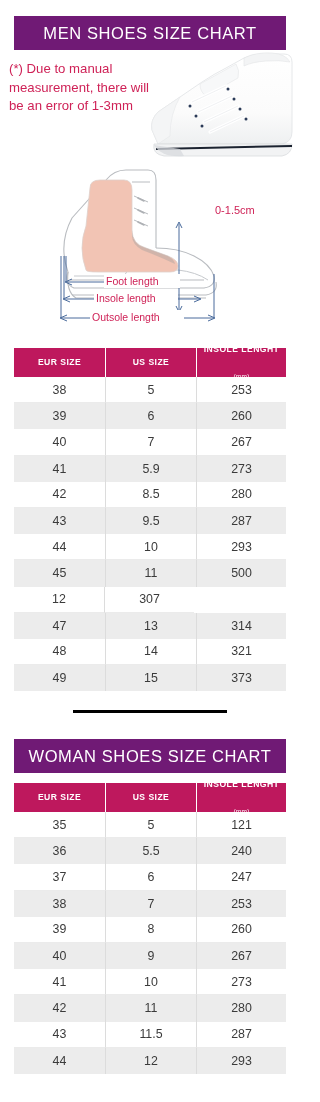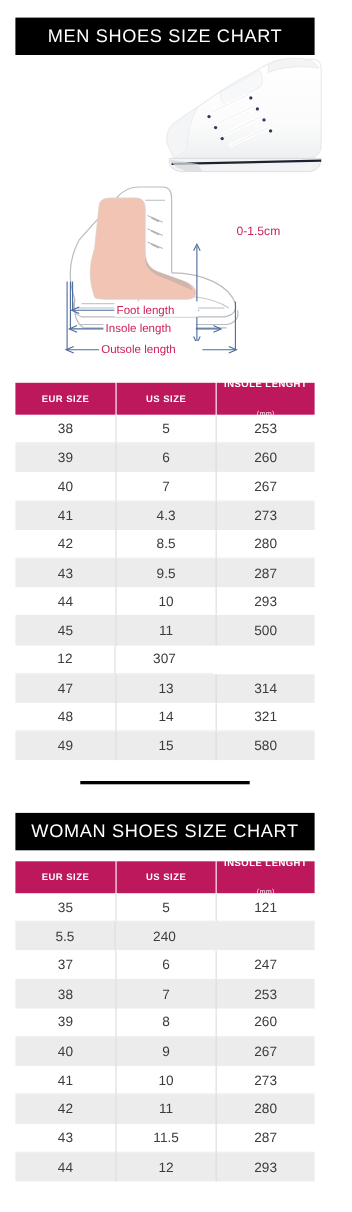--- a/index.html
+++ b/index.html
@@ -6,21 +6,21 @@
   body{
     width:300px;height:1102px;background:#ffffff;
     font-family:"Liberation Sans",sans-serif;
     -webkit-font-smoothing:antialiased;overflow:hidden;
   }
   .page{position:relative;width:300px;height:1102px;}
 
   
   .banner{
     position:absolute;left:14px;width:272px;height:34px;
-    background:#000000;display:flex;align-items:center;justify-content:center;
+    background:#701a75;display:flex;align-items:center;justify-content:center;
   }
   .banner span{
     color:#ffffff;font-size:16.5px;letter-spacing:.6px;font-weight:400;
     white-space:nowrap;
   }
   #men-banner{top:16px;}
   #woman-banner{top:739px;}
 
   
   .disclaimer{
@@ -71,20 +71,21 @@
 </style>
 </head>
 <body>
 
 <div class="page">
 
   <div class="banner" id="men-banner">
     <span>MEN SHOES SIZE CHART</span>
   </div>
 
+  <div class="disclaimer">(*) Due to manual measurement, there will be an error of 1-3mm</div>
 
   <svg class="shoe-photo" viewBox="0 0 160 118">
     <defs>
       <linearGradient id="shoeG" x1="0" y1="0" x2="0" y2="1">
         <stop offset="0%" stop-color="#ffffff"></stop>
         <stop offset="65%" stop-color="#fbfbfb"></stop>
         <stop offset="100%" stop-color="#eef0f1"></stop>
       </linearGradient>
     </defs>
 
@@ -225,21 +226,21 @@
           <div class="td c1">6</div>
           <div class="td c2">260</div>
         </div>
         <div class="tr">
           <div class="td c0">40</div>
           <div class="td c1">7</div>
           <div class="td c2">267</div>
         </div>
         <div class="tr alt">
           <div class="td c0">41</div>
-          <div class="td c1">4.3</div>
+          <div class="td c1">5.9</div>
           <div class="td c2">273</div>
         </div>
         <div class="tr">
           <div class="td c0">42</div>
           <div class="td c1">8.5</div>
           <div class="td c2">280</div>
         </div>
         <div class="tr alt">
           <div class="td c0">43</div>
           <div class="td c1">9.5</div>
@@ -265,21 +266,21 @@
           <div class="td c2">314</div>
         </div>
         <div class="tr">
           <div class="td c0">48</div>
           <div class="td c1">14</div>
           <div class="td c2">321</div>
         </div>
         <div class="tr alt">
           <div class="td c0">49</div>
           <div class="td c1">15</div>
-          <div class="td c2">580</div>
+          <div class="td c2">373</div>
         </div>
       </div>
   </div>
 
   <div class="divider"></div>
 
   <div class="banner" id="woman-banner">
     <span>WOMAN SHOES SIZE CHART</span>
   </div>
 
@@ -296,20 +297,21 @@
         <div class="sub">(mm)</div>
       </div>
     </div>
     <div>
         <div class="tr">
           <div class="td c0">35</div>
           <div class="td c1">5</div>
           <div class="td c2">121</div>
         </div>
         <div class="tr alt">
+          <div class="td c0">36</div>
           <div class="td c1">5.5</div>
           <div class="td c2">240</div>
         </div>
         <div class="tr">
           <div class="td c0">37</div>
           <div class="td c1">6</div>
           <div class="td c2">247</div>
         </div>
         <div class="tr alt">
           <div class="td c0">38</div>

